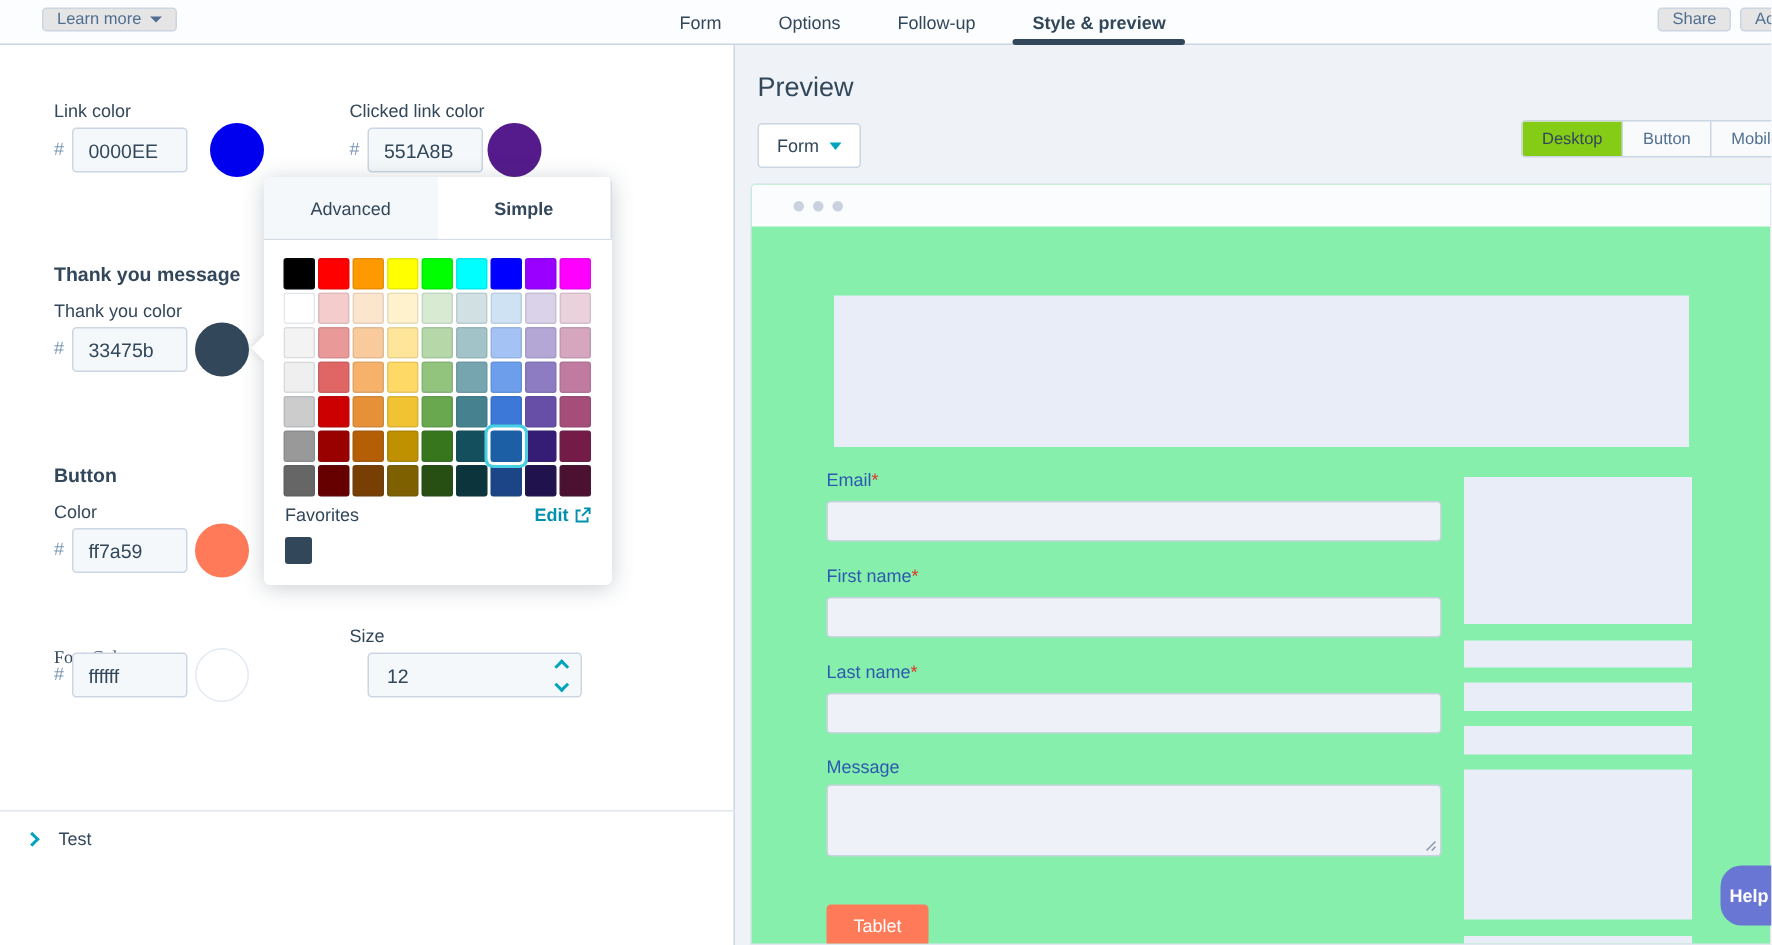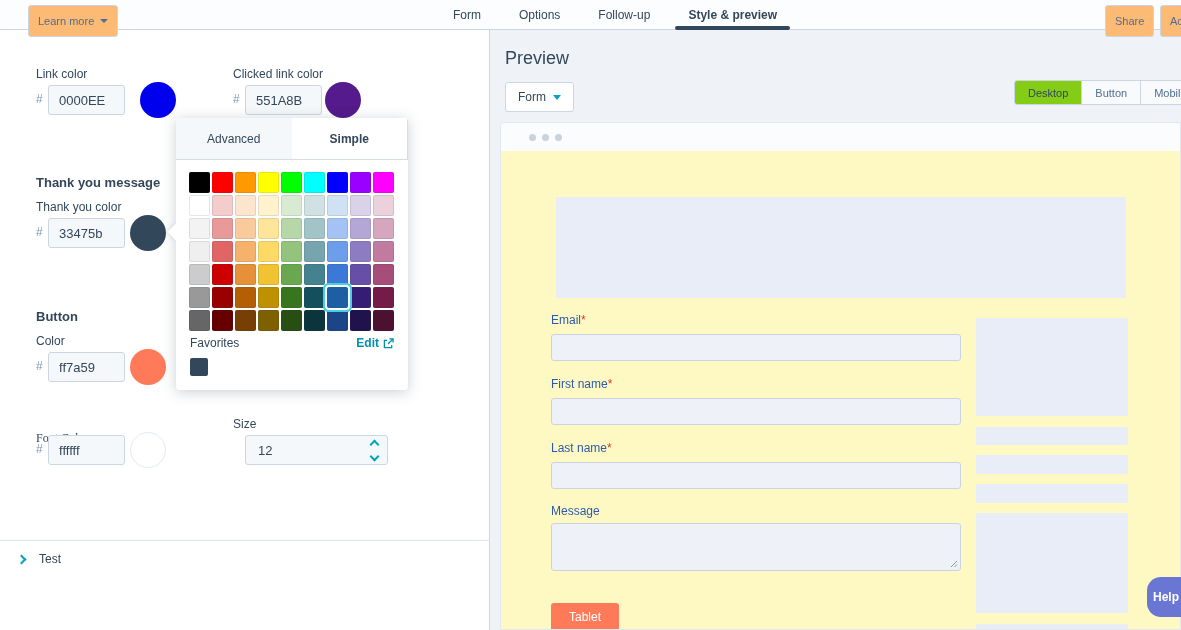--- a/index.html
+++ b/index.html
@@ -2,22 +2,22 @@
 <html><head>
 <meta charset="utf-8">
 <style>
   * { margin:0; padding:0; box-sizing:border-box; }
   html,body { width:1181px; height:630px; overflow:hidden; }
   body { font-family:"Liberation Sans", sans-serif; color:#33475b; background:#fff; }
   .screen { position:relative; width:1181px; height:630px; overflow:hidden; background:#fff; }
 
   
   .topbar { position:absolute; left:0; top:0; width:1181px; height:30px; background:#fcfdfe; border-bottom:1px solid #cbd6e2; z-index:30; }
-  .btn-light { position:absolute; display:inline-flex; align-items:center; gap:6px; height:32px; padding:0 9px;
-    background:#fdba74; border:1px solid #cbd6e2; border-radius:3px; font-size:11px; color:#506e91; cursor:pointer;justify-content:flex-end; }
+  .btn-light { position:absolute; display:inline-flex; align-items:center; gap:6px; height:16px; padding:0 9px;
+    background:#e5e5e5; border:1px solid #cbd6e2; border-radius:3px; font-size:11px; color:#506e91; cursor:pointer;justify-content:flex-end; }
   .learn-more { left:28px; top:5px; }
   .share-btn { left:1105px; top:5px; }
   .actions-btn { left:1160px; top:5px; }
   .caret-down { width:0; height:0; border-left:4px solid transparent; border-right:4px solid transparent; border-top:4px solid #506e91; }
   .tabs { position:absolute; left:453px; top:0; height:30px; display:flex; gap:38px; align-items:center; }
   .tab { position:relative; height:30px; display:flex; align-items:center; font-size:12px; color:#33475b; cursor:pointer; white-space:nowrap; }
   .tab.active { font-weight:bold; }
   .tab.active::after { content:""; position:absolute; left:-13px; right:-13px; bottom:0; height:4px; background:#33475b; border-radius:2px; }
 
   
@@ -62,21 +62,21 @@
   .preview-panel { position:absolute; left:490px; top:30px; width:691px; height:600px; background:#eff3f8; }
   .preview-title { position:absolute; left:15px; top:18px; font-size:18px; font-weight:500; color:#33475b; }
   .form-dropdown { position:absolute; left:15px; top:52px; height:30px; padding:0 12px; display:inline-flex; align-items:center; gap:7px;
     background:#fff; border:1px solid #cbd6e2; border-radius:3px; font-size:12px; color:#33475b; cursor:pointer; }
   .caret-teal { width:0; height:0; border-left:4px solid transparent; border-right:4px solid transparent; border-top:5px solid #00a4bd; }
   .device-toggle { position:absolute; left:524px; top:50px; display:flex; height:25px; border:1px solid #cbd6e2; border-radius:3px; overflow:hidden; background:#f8fafc; }
   .device-btn { display:flex; align-items:center; justify-content:center; padding:0 13px; font-size:11px; color:#516f90; cursor:pointer; border-right:1px solid #cbd6e2; }
   .device-btn:last-child { border-right:none; }
   .device-btn.active { background:#84cc16; color:#33475b; }
 
-  .browser-frame { position:absolute; left:10px; top:92px; width:681px; height:508px; background:#fef9c3; border:1px solid #e2e8f0;
+  .browser-frame { position:absolute; left:10px; top:92px; width:681px; height:508px; background:#86efac; border:1px solid #e2e8f0;
     border-radius:4px 0 0 0; overflow:hidden; }
   .browser-head { position:absolute; left:0; top:0; width:100%; height:28px; background:#fafcfe; }
   .dots { position:absolute; left:28px; top:11px; display:flex; gap:6px; }
   .dot { width:7px; height:7px; border-radius:50%; background:#c9d2de; }
   .skeleton { position:absolute; background:#e8edf7; }
   .hero-block { left:55px; top:74px; width:570px; height:101px; }
   .f-label { position:absolute; font-size:12px; }
   .f-required { color:#e0342b; }
   .f-input { position:absolute; width:410px; height:27px; background:#eef1f7; border:1px solid #ccd3e0; border-radius:3px; }
   .f-textarea { position:absolute; width:410px; height:48px; background:#eef1f7; border:1px solid #ccd3e0; border-radius:3px; }

